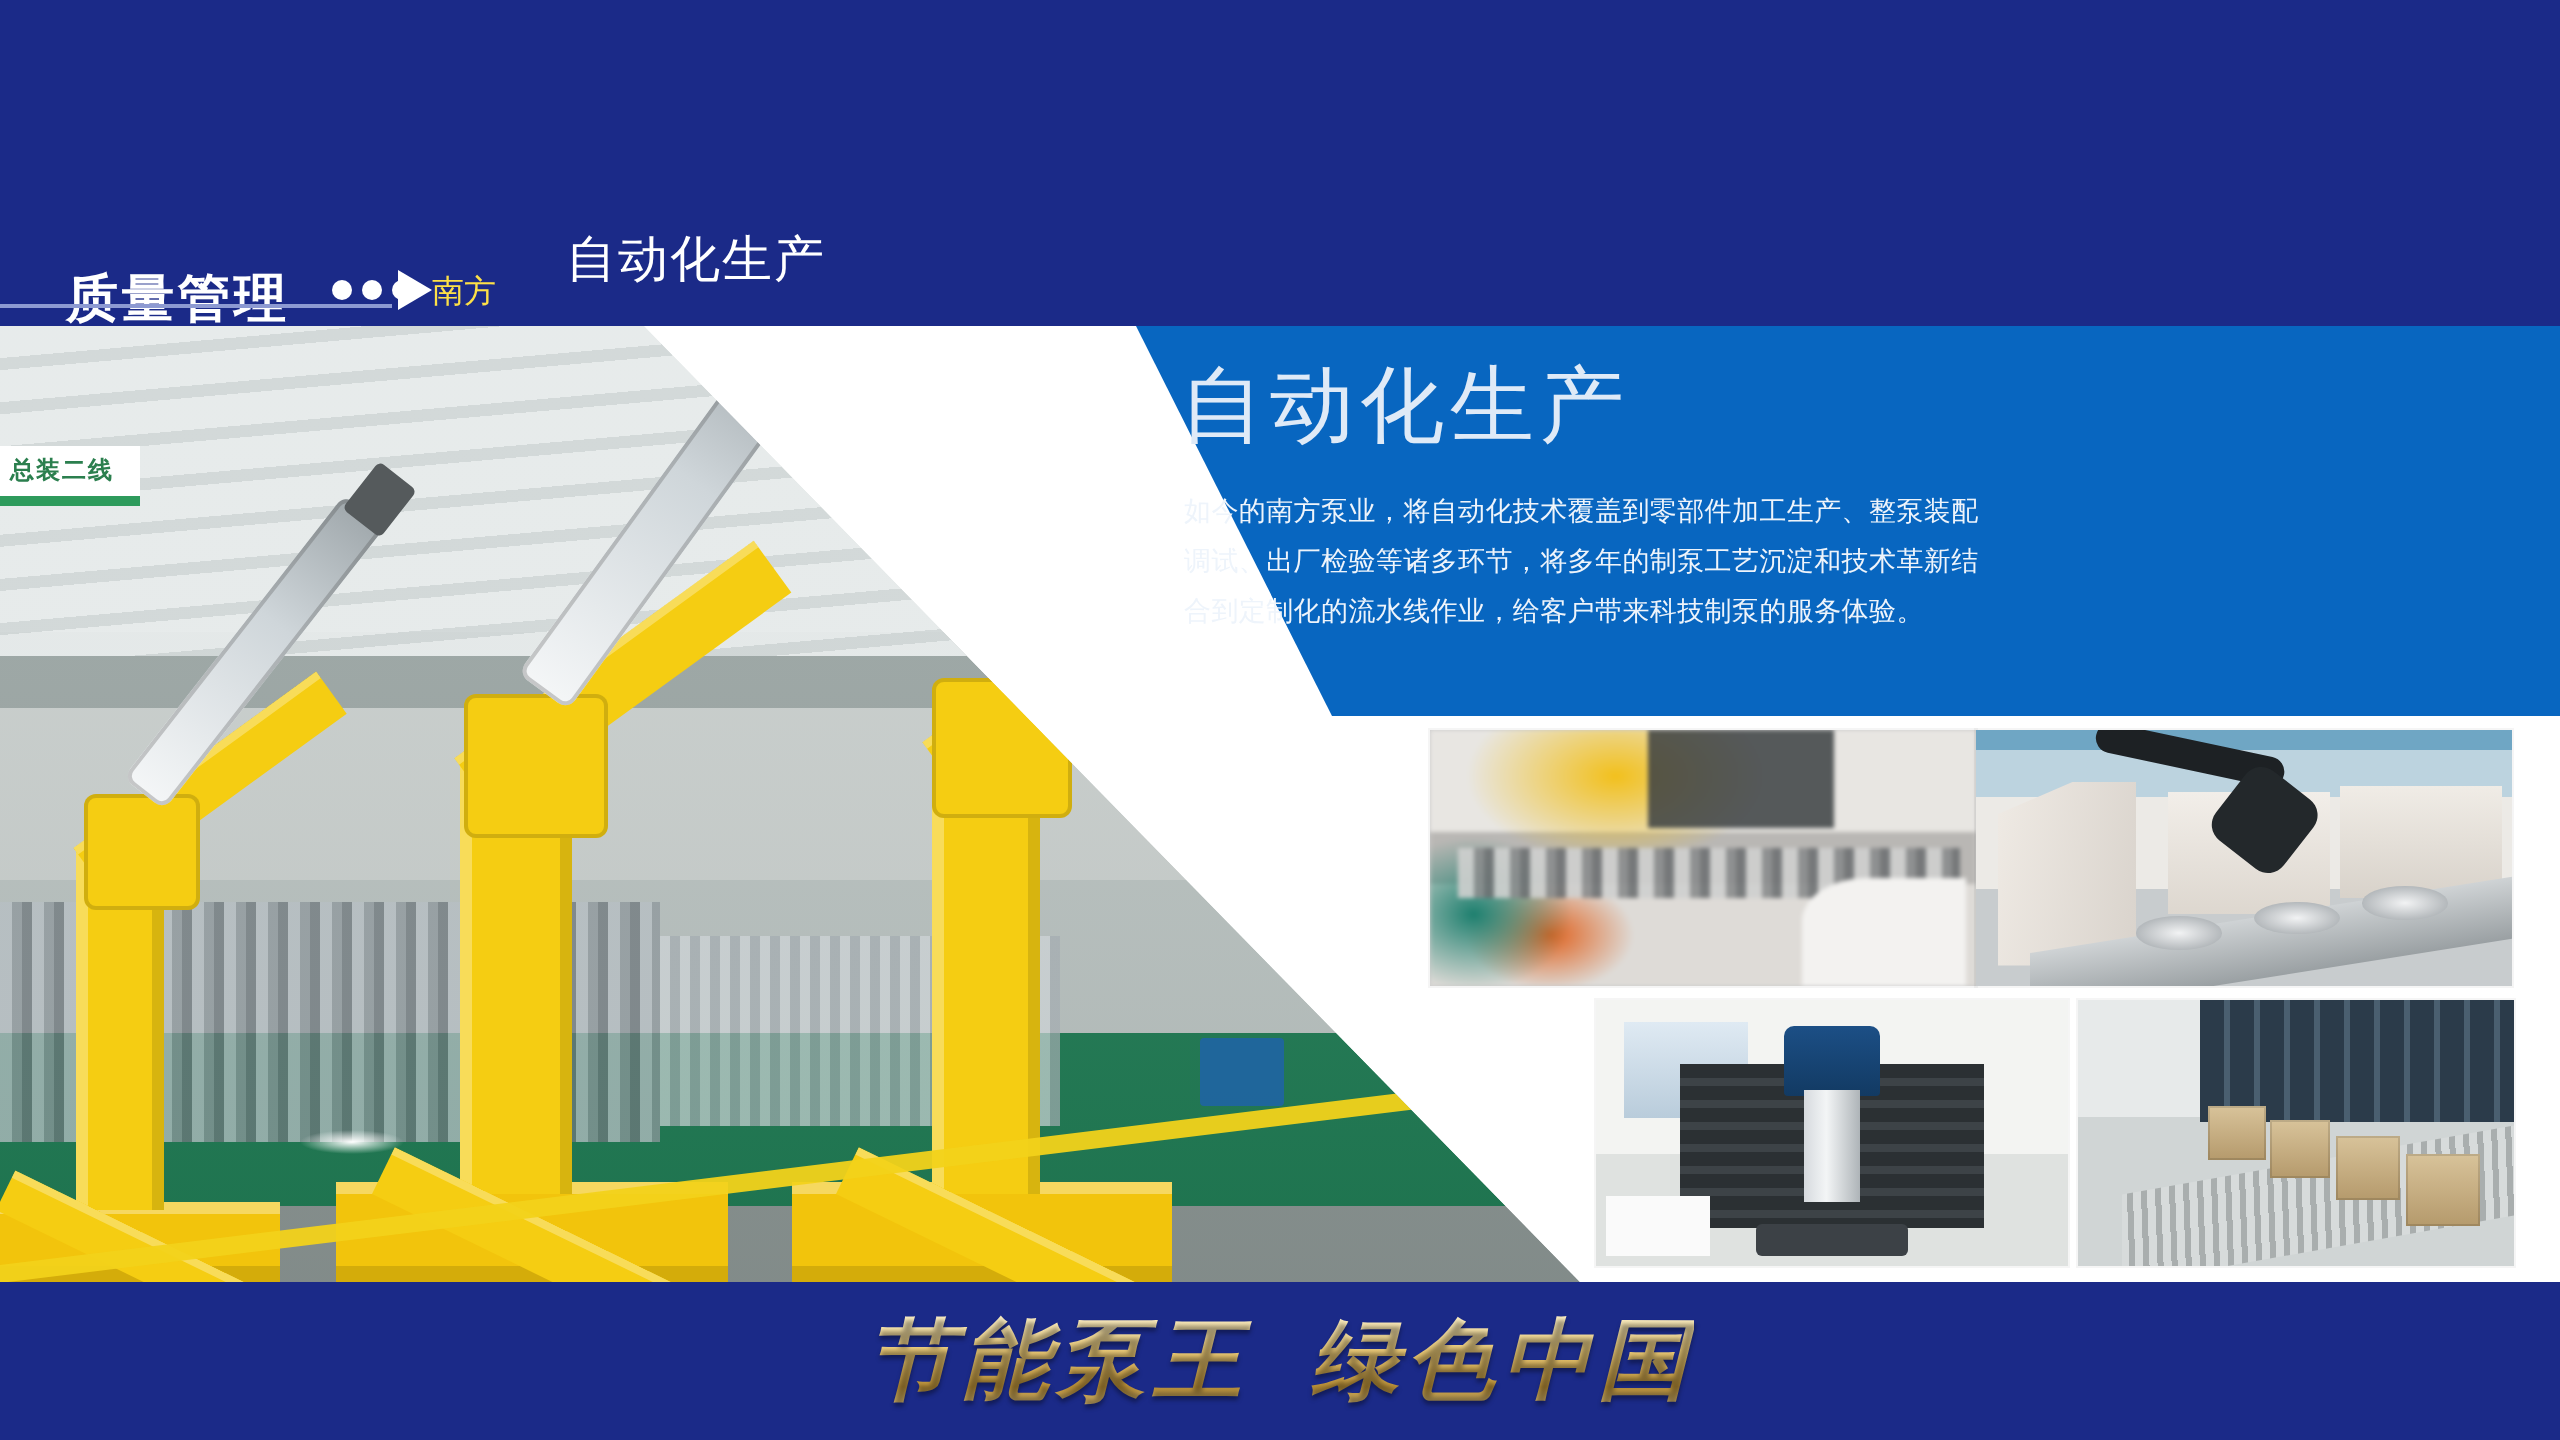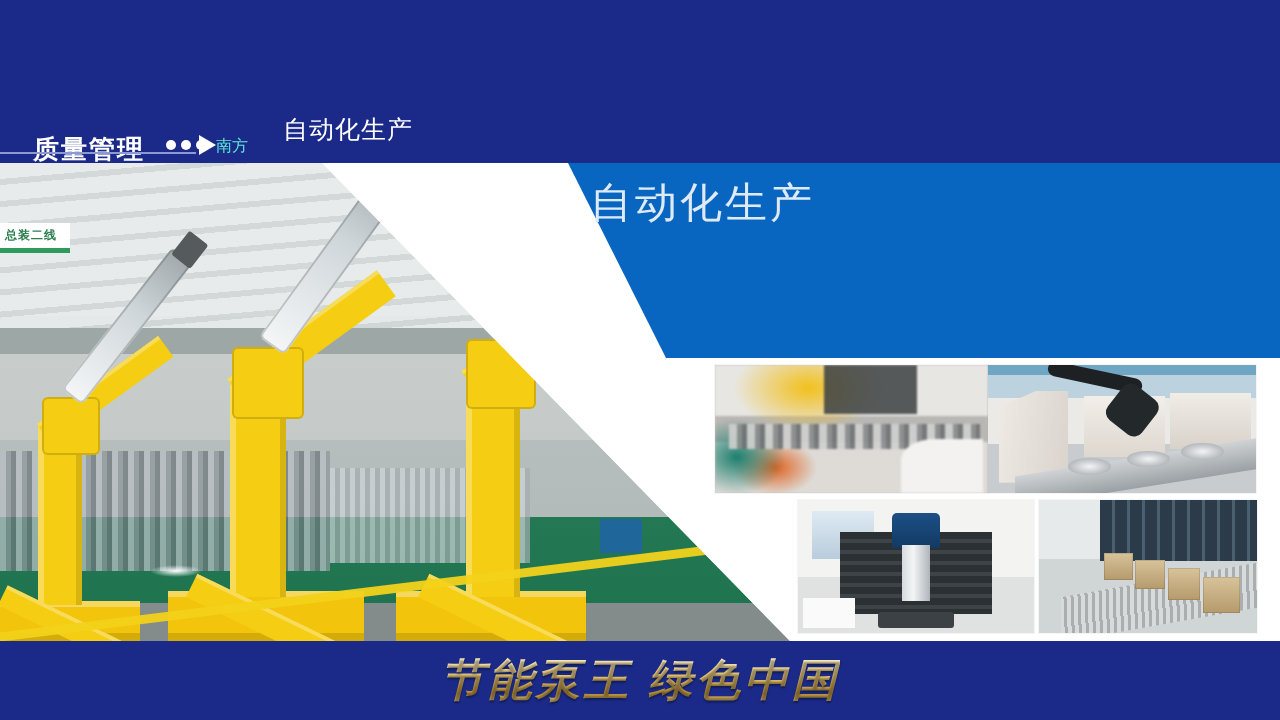--- a/index.html
+++ b/index.html
@@ -25,21 +25,21 @@
 
   .hdr-title { position:absolute; left:33px; top:108px; font-size:26px; font-weight:bold;
     color:#fff; letter-spacing:2px;margin-top:24px; }
   .hdr-rule { position:absolute; left:0; top:152px; width:196px; height:2px;
     background:#8d9ad2; }
   .dots { position:absolute; left:166px; top:140px; display:flex; align-items:center; gap:5px; }
   .dots i { display:block; width:10px; height:10px; border-radius:50%; background:#fff; }
   .arrow { position:absolute; left:199px; top:135px; width:0; height:0;
     border-left:17px solid #fff; border-top:10px solid transparent;
     border-bottom:10px solid transparent; }
-  .crumb { position:absolute; left:216px; top:136px; font-size:16px; color:#5eead4; }
+  .crumb { position:absolute; left:216px; top:136px; font-size:16px; color:#fde047; }
   .hdr-title2 { position:absolute; left:283px; top:113px; font-size:25px; color:#fff;
     letter-spacing:1px; }
 
   
   .photo-main { position:absolute; left:0; top:163px; width:790px; height:478px;
     overflow:hidden; z-index:4;
     clip-path: polygon(0 0, 322px 0, 790px 478px, 0 478px); }
   .pm-inner { position:absolute; inset:0;
     background:
       linear-gradient(180deg, rgba(255,255,255,.10), rgba(0,0,0,.06)),
@@ -154,21 +154,21 @@
     background:repeating-linear-gradient(88deg,#d7dbdb 0 4px,#a9aeae 4px 7px);
     transform:skewY(-10deg); }
   .p4 .box { position:absolute; background:linear-gradient(#d8c39a,#b59a6c);
     box-shadow:inset 0 0 0 1px rgba(0,0,0,.12); }
 
   
   .footer { position:absolute; left:0; top:641px; width:1280px; height:79px;
     background:#1b2a88; z-index:30; }
   .slogan { position:absolute; left:0; top:641px; width:1280px; height:79px; z-index:31;
     display:flex; align-items:center; justify-content:center; }
-  .slogan span { font-family:Liberation Sans, sans-serif; font-size:44px;
+  .slogan span { font-family:Liberation Mono, monospace; font-size:44px;
     font-weight:bold; letter-spacing:4px; font-style:italic;
     background:linear-gradient(#fdf3cf 8%, #e8c775 42%, #b98f37 72%, #f0dca4 100%);
     -webkit-background-clip:text; background-clip:text; color:transparent;
     text-shadow:0 2px 2px rgba(0,0,0,.35); }
 </style>
 </head>
 <body>
 
 <div id="stage">
 
@@ -227,20 +227,21 @@
 
       <div class="floorline"></div>
       <div class="shine"></div>
     </div>
   </div>
 
   <div class="whiteband"></div>
 
   <div class="bluepanel"></div>
   <div class="bp-title">自动化生产</div>
+  <div class="bp-body">如今的南方泵业，将自动化技术覆盖到零部件加工生产、整泵装配调试、出厂检验等诸多环节，将多年的制泵工艺沉淀和技术革新结合到定制化的流水线作业，给客户带来科技制泵的服务体验。</div>
 
   <div class="grid-ph" id="ph1">
     <div class="p1">
         <div class="dk"></div>
         <div class="row"></div>
         <div class="w"></div>
       </div>
   </div>
   <div class="grid-ph" id="ph2">
     <div class="p2">

